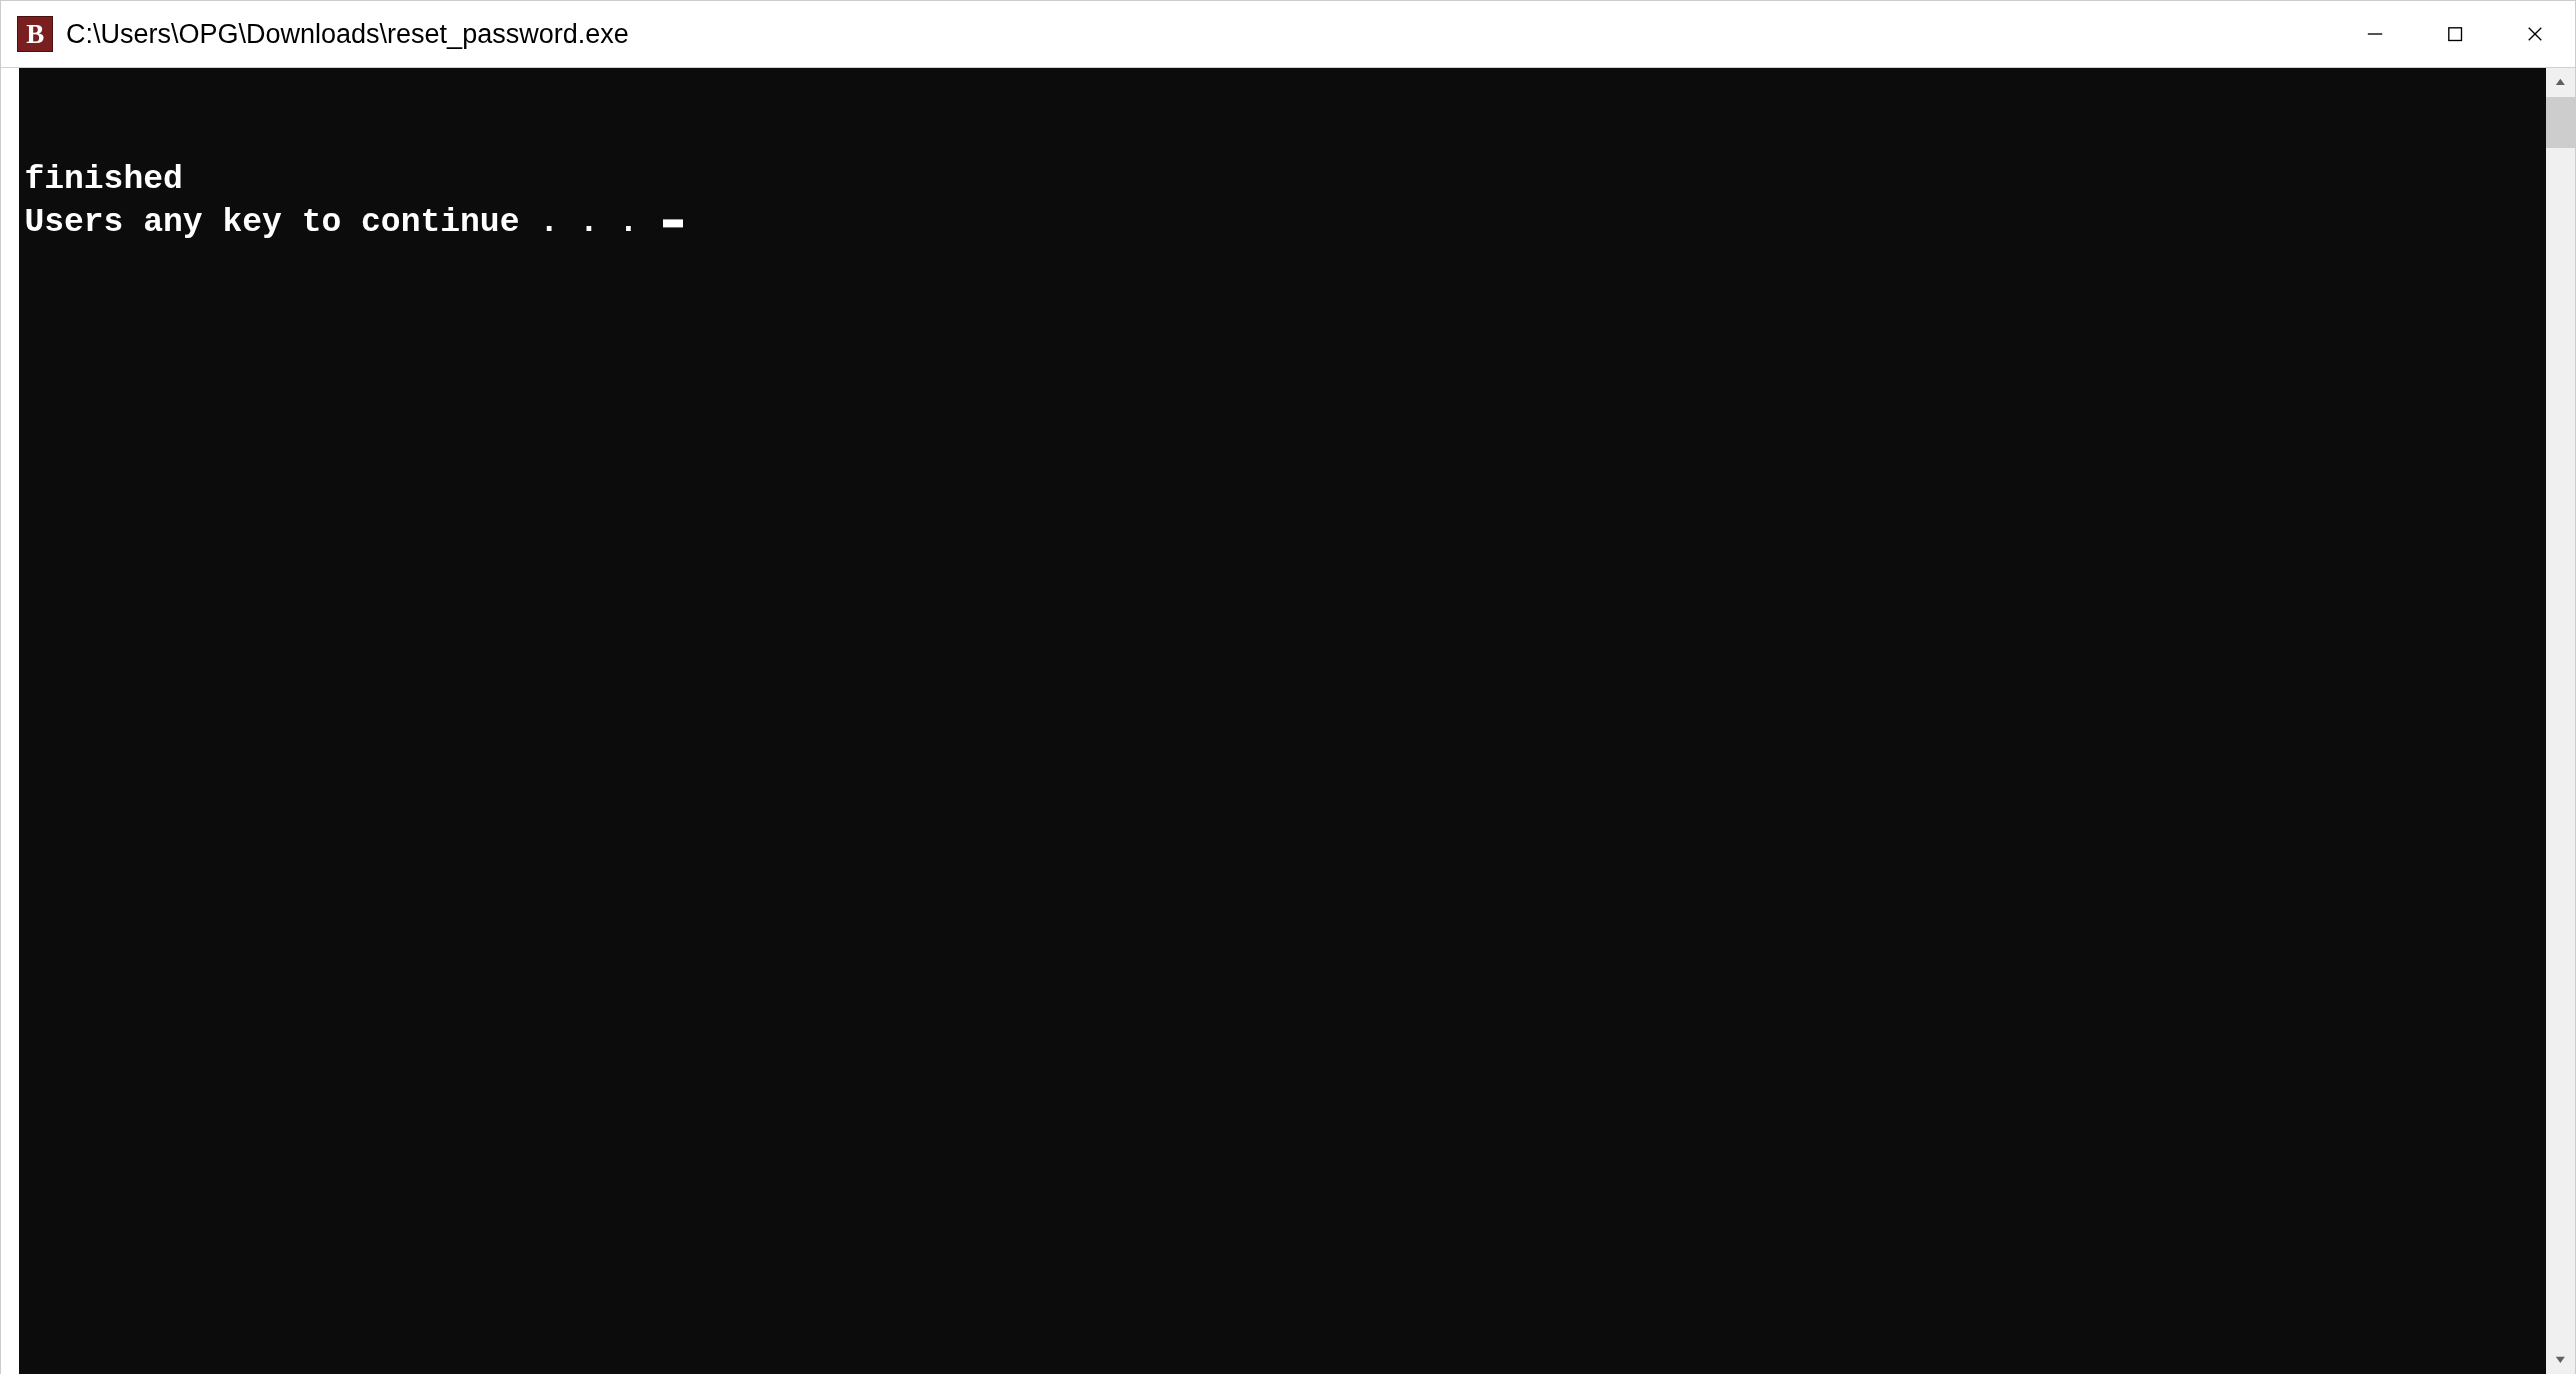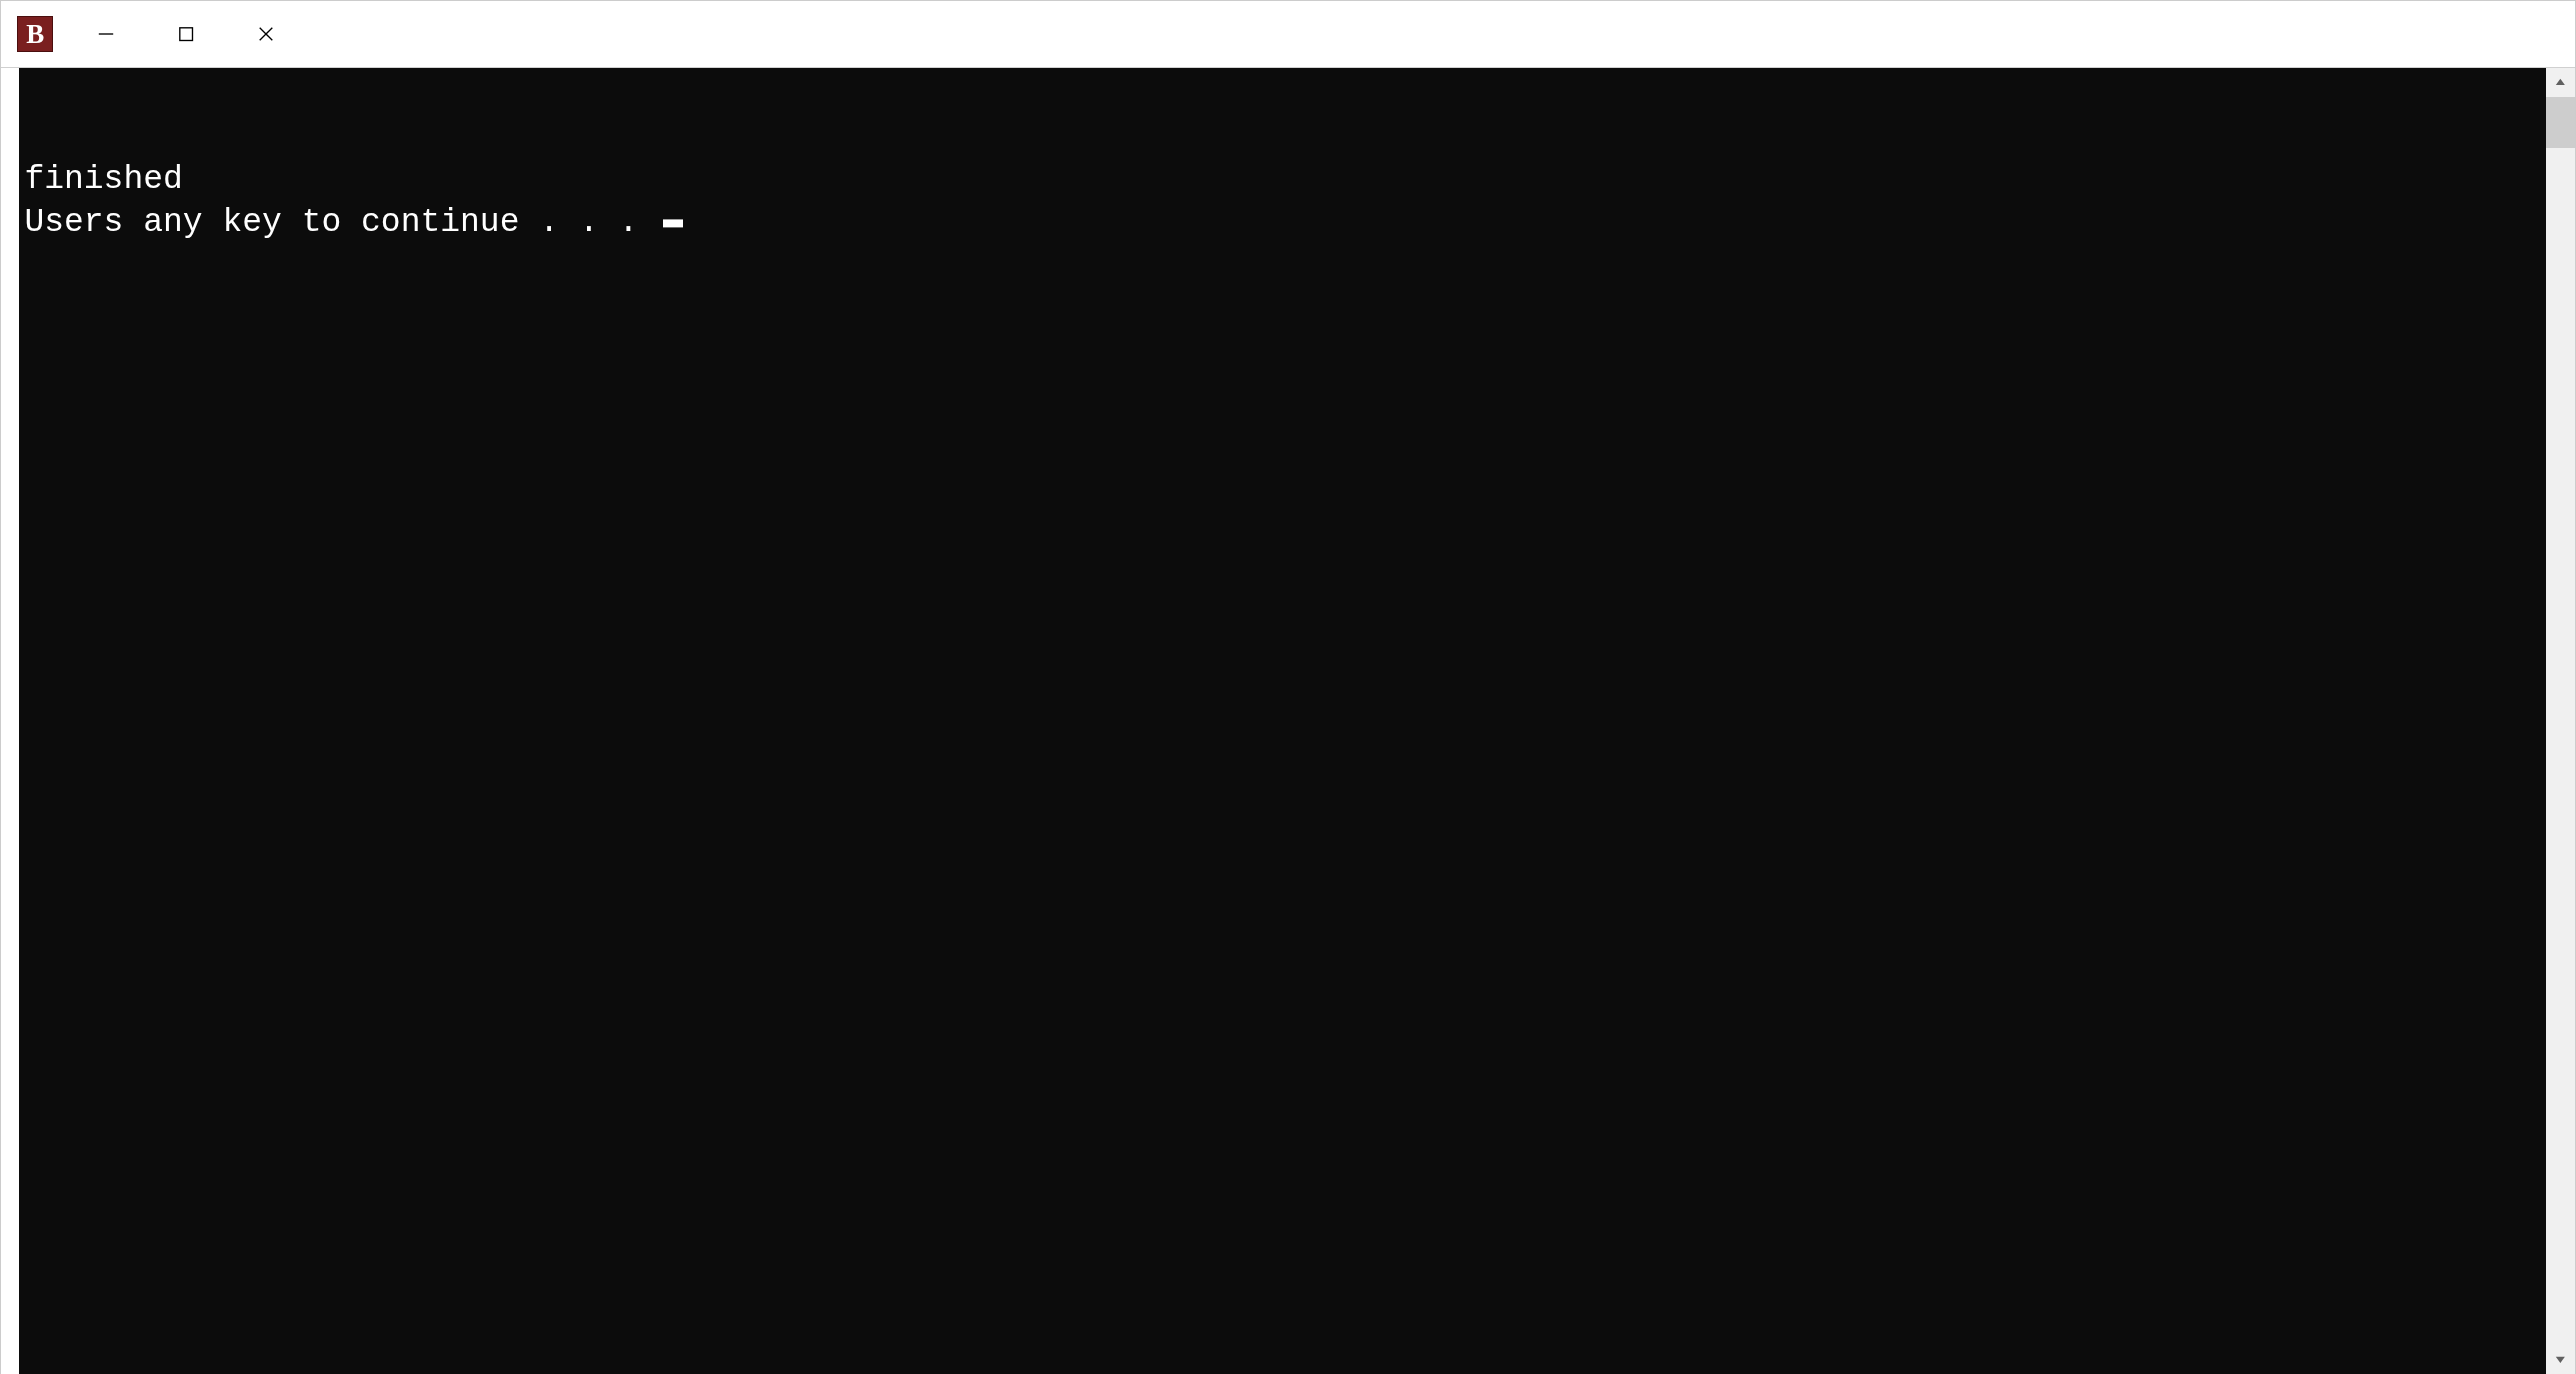--- a/index.html
+++ b/index.html
@@ -88,20 +88,21 @@
       font-family: Consolas, "Courier New", monospace;
       font-size: 33px;
       line-height: 43px;
       padding: 3.6px 5.4px 5.4px 5.4px;
       white-space: pre;
       overflow: hidden;
       position: relative;
     }
     .console-line {
       display: block;
+      font-weight: bold;
     }
     .cursor {
       display: inline-block;
       width: 20px;
       height: 7.2px;
       background: #ffffff;
       vertical-align: baseline;
       margin-left: 5.4px;
       transform: translateY(-3.6px);
     }
@@ -138,20 +139,21 @@
   </style>
 </head>
 <body>
 
 <div class="window">
 
   <div class="titlebar">
     <div class="app-icon">
       <span>B</span>
     </div>
+    <div class="title-text">C:\Users\OPG\Downloads\reset_password.exe</div>
     <div class="window-controls">
       <div class="win-btn">
         <svg width="18" height="18" viewBox="0 0 20 20">
           <line x1="2" y1="10" x2="18" y2="10"></line>
         </svg>
       </div>
       <div class="win-btn">
         <svg width="16.3" height="16.3" viewBox="0 0 18 18">
           <rect x="2" y="2" width="14" height="14"></rect>
         </svg>

